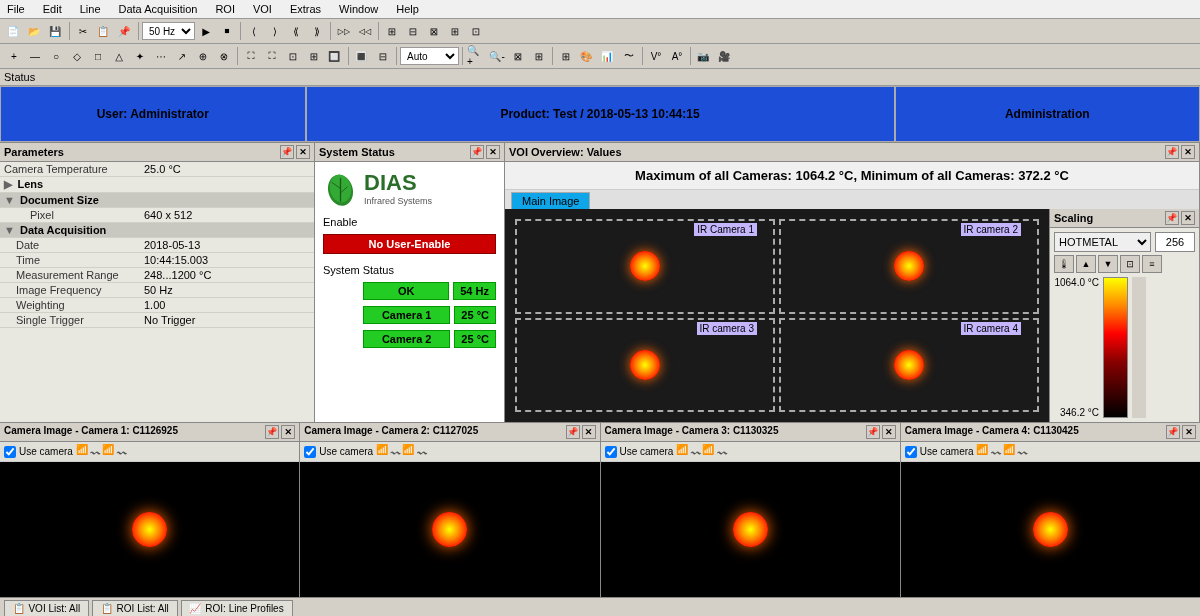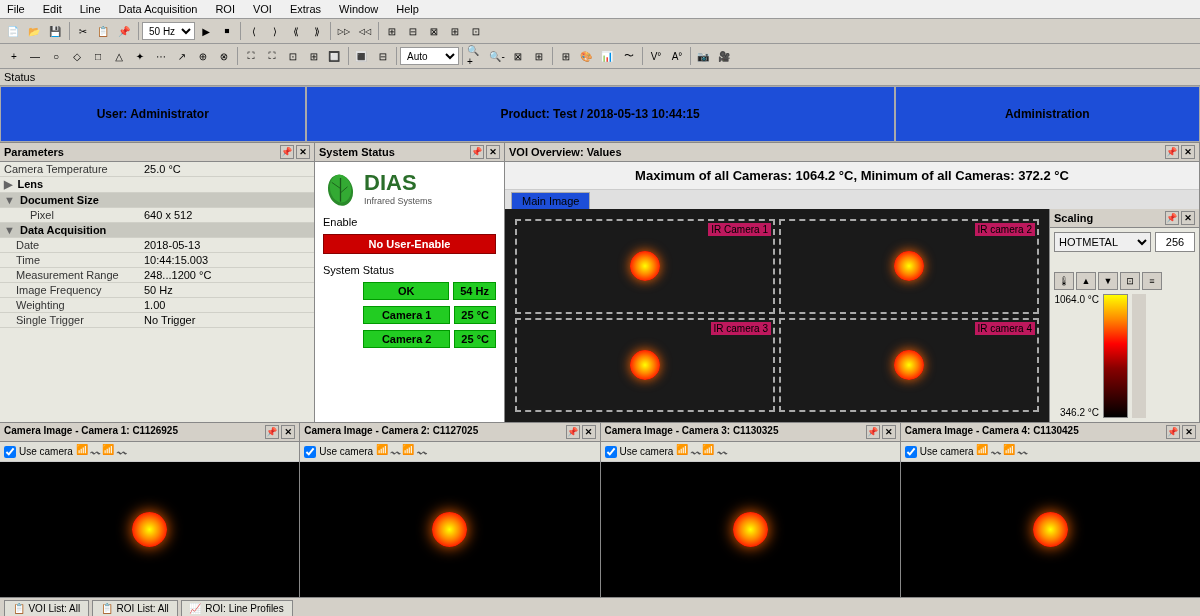--- a/index.html
+++ b/index.html
@@ -50,31 +50,31 @@
     .status-row { display: flex; gap: 4px; align-items: center; padding-left: 40px; }
     .status-btn-green { background: #22cc22; color: black; text-align: center; padding: 2px 4px; font-size: 11px; font-weight: bold; border: 1px solid #009900; flex: 1; }
     .status-btn-value { background: #22cc22; color: black; text-align: center; padding: 2px 6px; font-size: 11px; font-weight: bold; border: 1px solid #009900; min-width: 40px; }
     .status-btn-ok { background: #22cc22; color: black; text-align: center; padding: 2px 4px; font-size: 11px; font-weight: bold; border: 1px solid #009900; flex: 1; }
 
     
     .voi-panel { flex: 1; display: flex; flex-direction: column; min-width: 0; }
     .voi-content { flex: 1; background: #f0f0f0; display: flex; flex-direction: column; }
     .voi-title { text-align: center; font-size: 13px; font-weight: bold; padding: 6px; background: #f0f0f0; border-bottom: 1px solid #ccc; }
     .voi-tabs { display: flex; padding: 2px 6px 0; background: #e0e0e0; }
-    .voi-tab { padding: 2px 10px; border: 1px solid #aaa; border-bottom: none; background: #1d4ed8; font-size: 11px; cursor: pointer; }
+    .voi-tab { padding: 2px 10px; border: 1px solid #aaa; border-bottom: none; background: #0ea5e9; font-size: 11px; cursor: pointer; }
     .voi-main { flex: 1; display: flex; }
     .camera-grid { flex: 1; background: #1a1a1a; display: grid; grid-template-columns: 1fr 1fr; grid-template-rows: 1fr 1fr; gap: 4px; padding: 10px; position: relative; }
     .camera-cell { border: 2px dashed #aaa; position: relative; display: flex; align-items: center; justify-content: center; }
-    .camera-label { position: absolute; top: 2px; right: 2px; background: #be185d; font-size: 10px; padding: 1px 3px; }
+    .camera-label { position: absolute; top: 2px; right: 16px; background: #c4b5fd; font-size: 10px; padding: 1px 3px; }
     .hot-spot { width: 30px; height: 30px; border-radius: 50%; background: radial-gradient(circle, #ffff00 0%, #ff8800 40%, #ff2200 70%, #aa0000 100%); box-shadow: 0 0 12px #ff6600; }
 
     
     .scaling-panel { width: 150px; display: flex; flex-direction: column; border-left: 1px solid #888; }
     .scaling-content { flex: 1; background: #e8e8e0; padding: 4px; display: flex; flex-direction: column; }
-    .scaling-top { display: flex; gap: 4px; align-items: center; margin-bottom: 20px; }
+    .scaling-top { display: flex; gap: 4px; align-items: center; margin-bottom: 3px; }
     .scaling-select { flex: 1; font-size: 11px; height: 20px; border: 1px solid #888; }
     .scaling-num { width: 40px; font-size: 11px; height: 20px; border: 1px solid #888; text-align: center; }
     .scaling-icons { display: flex; gap: 2px; margin-bottom: 4px; }
     .scaling-icon-btn { width: 20px; height: 18px; background: #d4d0c8; border: 1px solid #888; font-size: 9px; display: flex; align-items: center; justify-content: center; cursor: pointer; }
     .color-bar-area { flex: 1; display: flex; gap: 4px; }
     .color-bar-labels { display: flex; flex-direction: column; justify-content: space-between; font-size: 10px; text-align: right; width: 45px; }
     .color-bar { width: 25px; background: linear-gradient(to bottom, #ffff00, #ff8800, #ff0000, #880000, #440000, #000000); border: 1px solid #888; }
     .color-bar-scroll { width: 14px; background: #d4d0c8; }
 
     

